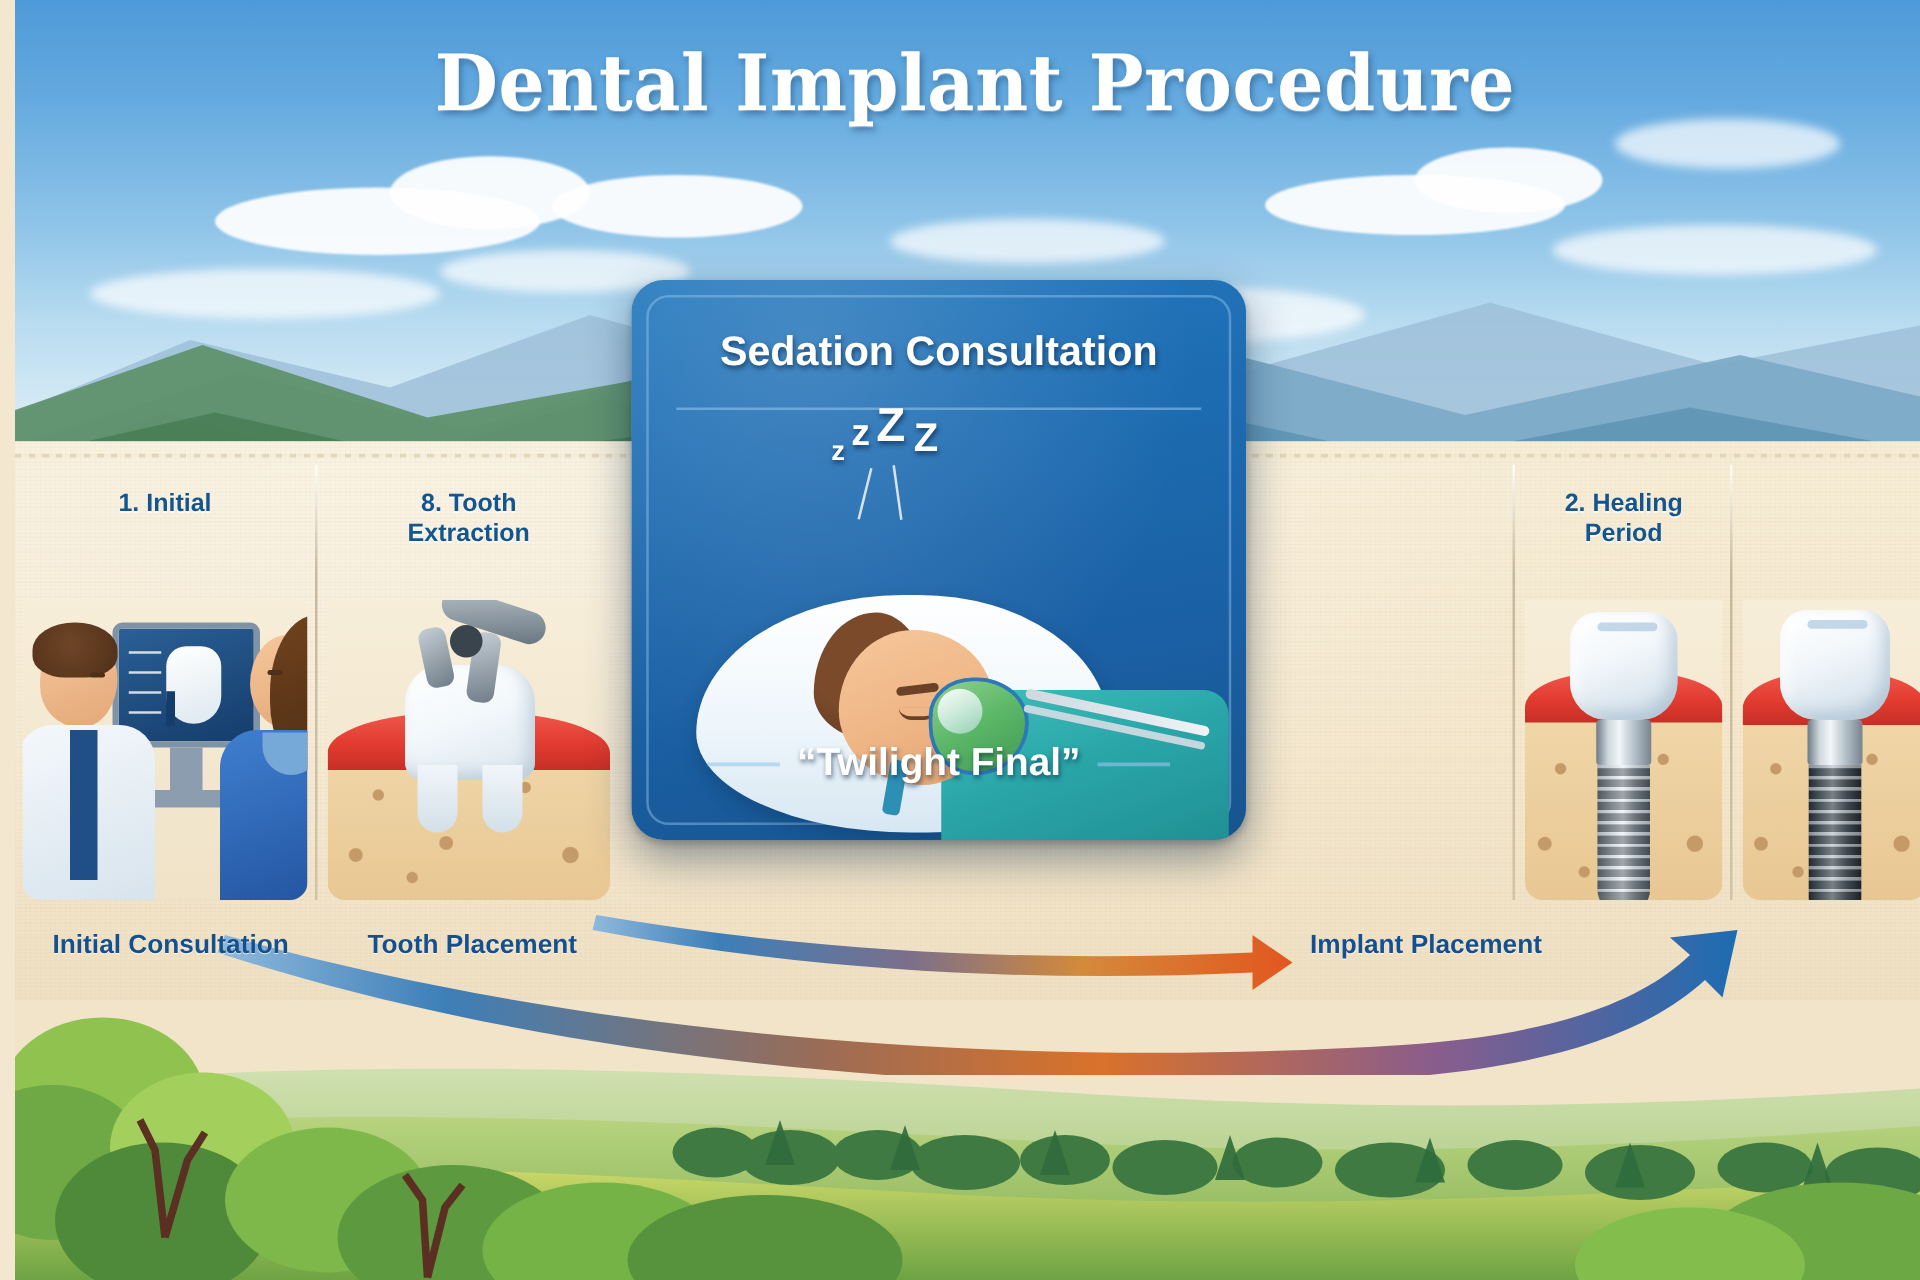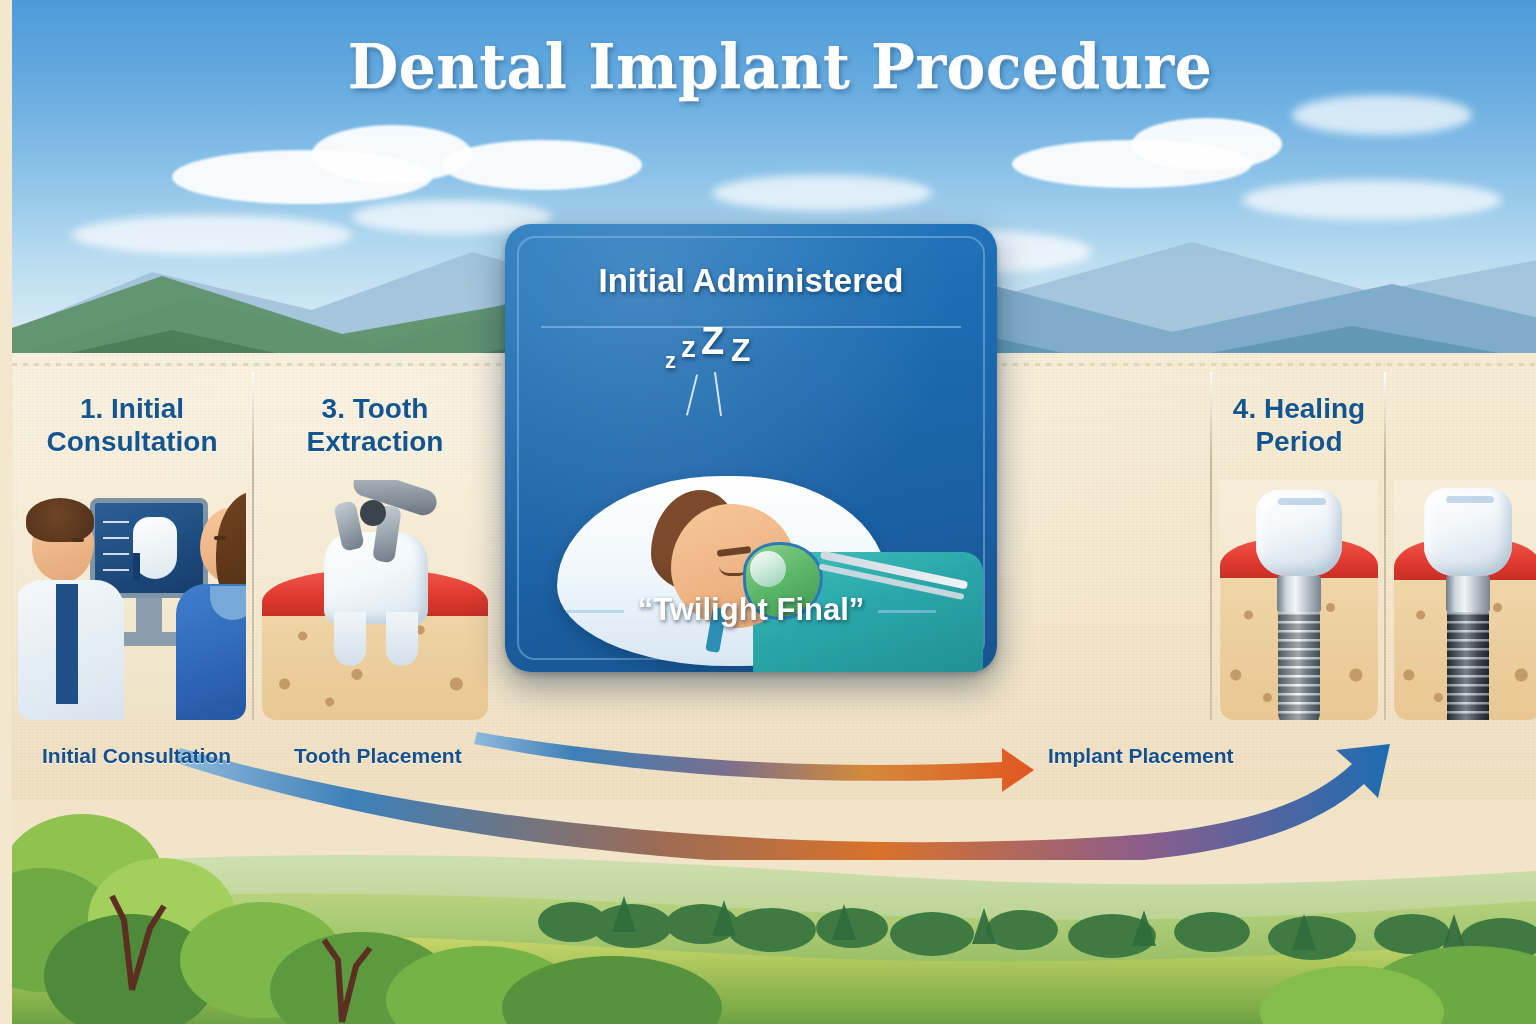--- a/index.html
+++ b/index.html
@@ -53,21 +53,21 @@
     font-size:62px; font-weight:bold; color:#ffffff;
     letter-spacing:.5px;
     text-shadow:2px 3px 5px rgba(20,60,100,.45), 0 1px 0 rgba(255,255,255,.6);
     transform:scaleX(.94);
   }
 
   
   .panel { position:absolute; top:370px; height:350px; }
   .panel-head {
     position:absolute; top:22px; left:0; width:100%; text-align:center;
-    color:#14558e; font-weight:bold; font-size:28px; line-height:1.18;
+    color:#14558e; font-weight:bold; font-size:20px; line-height:1.18;
     text-shadow:0 1px 0 rgba(255,255,255,.7);
   }
   .panel-art { position:absolute; left:6px; right:6px; top:110px; bottom:0; overflow:hidden; }
   .divider {
     position:absolute; top:372px; width:2px; height:348px;
     background:linear-gradient(180deg, rgba(255,255,255,.9), rgba(190,175,145,.85) 25%, rgba(190,175,145,.6));
   }
 
   
   .artcard { position:absolute; inset:0; border-radius:0 0 14px 14px; overflow:hidden; }
@@ -272,21 +272,20 @@
   <div class="title">Dental Implant Procedure</div>
 
   <div class="band">
       <div class="grain"></div>
     </div>
   <div class="band-top-line"></div>
 
   <div class="panel" style="left:0px;width:240px;">
     <div class="panel-head">
       <div>1. Initial</div>
-      <div>Consultation</div>
     </div>
     <div class="panel-art">
       <div class="artcard" style="background:linear-gradient(180deg,#f7eed9,#efe2c7);">
 
         <div style="position:absolute;left:72px;top:18px;width:118px;height:100px;border-radius:8px;background:linear-gradient(160deg,#2b5f96,#143d6b);border:5px solid #7f93a6;">
           <div style="position:absolute;left:38px;top:14px;width:44px;height:62px;border-radius:16px 16px 22px 22px;background:linear-gradient(160deg,#fff,#dde8ef);"></div>
           <div style="position:absolute;left:38px;top:50px;width:7px;height:28px;background:#143d6b;"></div>
           <div style="position:absolute;left:8px;top:18px;width:26px;height:2px;background:rgba(255,255,255,.8);"></div>
           <div style="position:absolute;left:8px;top:34px;width:26px;height:2px;background:rgba(255,255,255,.8);"></div>
           <div style="position:absolute;left:8px;top:50px;width:26px;height:2px;background:rgba(255,255,255,.8);"></div>
@@ -310,21 +309,21 @@
           <div style="position:absolute;left:-6px;top:96px;width:120px;height:146px;border-radius:30px 30px 0 0;background:linear-gradient(160deg,#3f7fce,#1f4f9c);"></div>
           <div style="position:absolute;left:28px;top:98px;width:46px;height:34px;border-radius:0 0 24px 24px;background:#77a9d8;"></div>
         </div>
       </div>
     </div>
   </div>
   <div class="divider" style="left:240px;"></div>
 
   <div class="panel" style="left:244px;width:238px;">
     <div class="panel-head">
-      <div>3. Tooth</div>
+      <div>8. Tooth</div>
       <div>Extraction</div>
     </div>
     <div class="panel-art">
       <div class="artcard" style="background:linear-gradient(180deg,#f7eed9,#efe2c7);">
         <div class="bone" style="height:120px;"></div>
         <div class="gum" style="bottom:104px;height:46px;border-radius:44% 44% 0 0 / 70% 70% 0 0;"></div>
 
         <div style="position:absolute;left:62px;top:52px;width:104px;height:134px;">
           <div style="position:absolute;left:0;top:0;width:104px;height:92px;border-radius:30px 30px 14px 14px;background:linear-gradient(160deg,#ffffff 0%,#f3f8fb 45%,#dbe6ee 100%);box-shadow:inset -6px -6px 12px rgba(150,175,195,.45);"></div>
           <div style="position:absolute;left:10px;top:80px;width:32px;height:54px;border-radius:0 0 16px 16px;background:linear-gradient(180deg,#f0f5f9,#d3e0e9);"></div>
@@ -336,21 +335,21 @@
           <div style="position:absolute;left:6px;top:26px;width:22px;height:48px;border-radius:8px;background:linear-gradient(160deg,#c5ced5,#6f7c87);transform:rotate(-12deg);"></div>
           <div style="position:absolute;left:44px;top:30px;width:22px;height:56px;border-radius:8px;background:linear-gradient(160deg,#c5ced5,#6f7c87);transform:rotate(8deg);"></div>
           <div style="position:absolute;left:28px;top:24px;width:26px;height:26px;border-radius:50%;background:#3a444d;"></div>
         </div>
       </div>
     </div>
   </div>
 
   <div class="sedcard">
     <div class="inner-border"></div>
-    <div class="sed-title">Initial Administered</div>
+    <div class="sed-title">Sedation Consultation</div>
     <div class="sed-rule"></div>
 
     <div style="position:absolute;left:0;top:110px;width:492px;height:260px;">
       <div class="pillow"></div>
       <div class="blanket"></div>
 
       <div class="zzz" style="left:160px;top:14px;font-size:22px;">z</div>
       <div class="zzz" style="left:176px;top:-4px;font-size:30px;">z</div>
       <div class="zzz" style="left:196px;top:-14px;font-size:38px;">Z</div>
       <div class="zzz" style="left:226px;top:-2px;font-size:32px;">Z</div>
@@ -372,21 +371,21 @@
 
     <div class="sed-caption">
       <span class="cap-dash"></span><span>“Twilight Final”</span><span class="cap-dash"></span>
     </div>
   </div>
 
   <div class="divider" style="left:1198px;"></div>
 
   <div class="panel" style="left:1202px;width:170px;">
     <div class="panel-head">
-      <div>4. Healing</div>
+      <div>2. Healing</div>
       <div>Period</div>
     </div>
     <div class="panel-art">
       <div class="artcard" style="background:linear-gradient(180deg,#f7eed9,#efe2c7);">
         <div class="bone" style="height:150px;"></div>
         <div class="gum" style="bottom:142px;height:40px;border-radius:40% 40% 0 0/70% 70% 0 0;"></div>
         <div class="implant-wrap" style="top:10px;">
           <div class="crown" style="width:86px;height:86px;"></div>
           <div class="abut"></div>
           <div class="screw" style="height:118px;background:linear-gradient(90deg,#6f7d88 0%,#b9c5cd 28%,#e6eef3 48%,#9aa7b1 72%,#5d6a74 100%);"></div>

